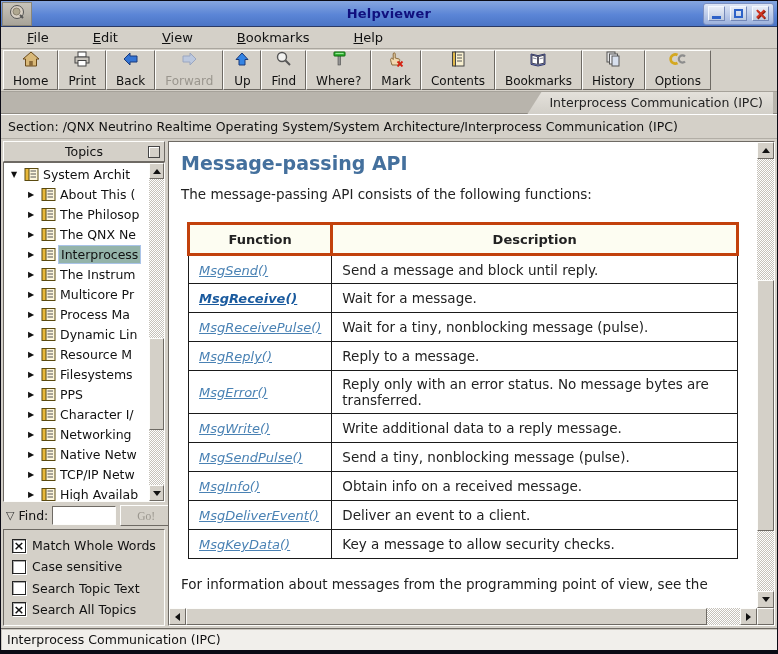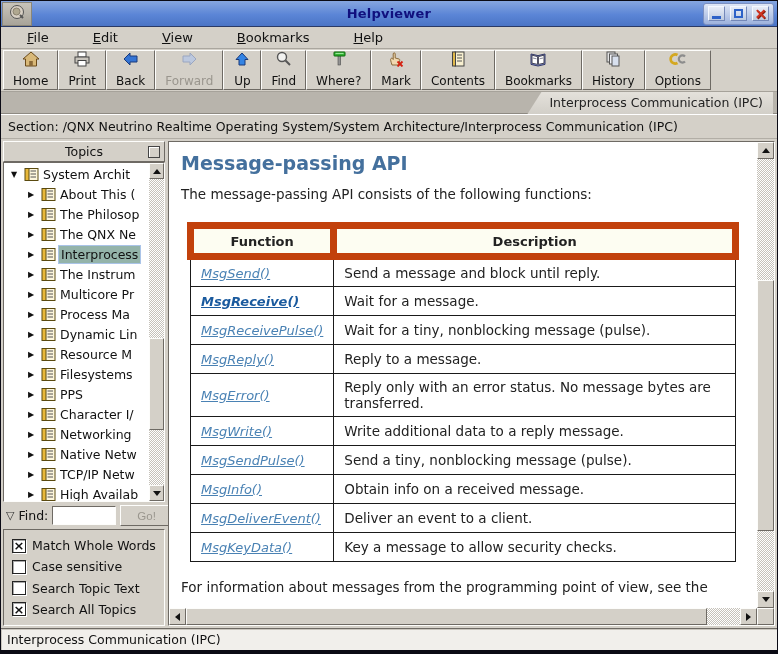--- a/index.html
+++ b/index.html
@@ -111,21 +111,21 @@
   .tri-right { width:0; height:0; border-top:4px solid transparent; border-bottom:4px solid transparent; border-left:5px solid #111; }
 
   
   .find-row { height:27px; flex:0 0 27px; display:flex; align-items:center; gap:4px; padding:0 3px; }
   .find-arrow { font-size:11px; color:#333; }
   .find-label { font-size:12.5px; color:#111; }
   .find-input { width:64px; height:19px; border:1px solid; border-color:#6e6a64 #fdfdfb #fdfdfb #6e6a64;
     background:#fff; font-size:12px; padding:0 2px; font-family:"DejaVu Sans", sans-serif; }
   .go-btn { margin-left:auto; height:21px; padding:0 16px; background:#d4d0c8;
     border:1px solid; border-color:#fdfdfb #6e6a64 #6e6a64 #fdfdfb;
-    font-size:11.5px; color:#9a968e; font-family:Liberation Sans, sans-serif; }
+    font-size:11.5px; color:#9a968e; font-family:Liberation Serif, serif; }
 
   
   .check-panel { flex:0 0 97px; border:1px solid; border-color:#6e6a64 #fdfdfb #fdfdfb #6e6a64;
     display:flex; flex-direction:column; justify-content:space-evenly; padding:2px 2px 2px 8px; }
   .check-row { display:flex; align-items:center; gap:6px; }
   .cb { width:14px; height:14px; background:#fff; border:1px solid #222;
     box-shadow:1px 1px 0 #fff, inset 1px 1px 0 #aaa;
     display:flex; align-items:center; justify-content:center;
     font-size:13px; font-weight:bold; color:#111; line-height:1; }
   .cbl { font-size:12.5px; color:#111; white-space:nowrap; }
@@ -142,21 +142,21 @@
   .hscroll .sbtn { width:17px; }
   .h-track { flex:1 1 auto; position:relative; }
   .h-thumb { position:absolute; top:0; bottom:0; left:0; width:94%; background:#d4d0c8;
     border:1px solid; border-color:#fdfdfb #6e6a64 #6e6a64 #fdfdfb; }
   .corner { width:17px; height:17px; background:#d4d0c8; flex:0 0 17px;
     border:1px solid; border-color:#fdfdfb #6e6a64 #6e6a64 #fdfdfb; }
 
   .doc h1 { font-size:19px; font-weight:bold; color:var(--heading-blue,#44709d); margin:2px 0 12px 2px; }
   .doc .intro { font-size:13.5px; color:#222; margin:0 0 20px 2px; }
   table.api { border-collapse:collapse; margin-left:8px; width:552px; }
-  table.api th { border:7px solid #c2410c; background:#fdfdf2; font-size:13px; font-weight:bold;
+  table.api th { border:3px solid #c2410c; background:#fdfdf2; font-size:13px; font-weight:bold;
     color:#222; height:31px; text-align:center; }
   table.api th.col-fn { width:118px; }
   table.api td { border:1px solid #1a1a1a; font-size:13.5px; color:#222; padding:5px 10px; height:29px; }
   a.lnk { color:var(--link-blue,#4a82b4); font-style:italic; text-decoration:underline; font-size:13px; }
   a.lnk.active { color:var(--active-link-blue,#1a5a9e); font-weight:bold; }
   .doc .footer { font-size:13.5px; color:#222; margin:16px 0 0 2px; width:552px; line-height:1.35; }
 
   
   .statusbar { height:22px; flex:0 0 22px; background:#f1efeb;
     border-top:1px solid #6e6a64; box-shadow:inset 1px 1px 0 #cac6be;

